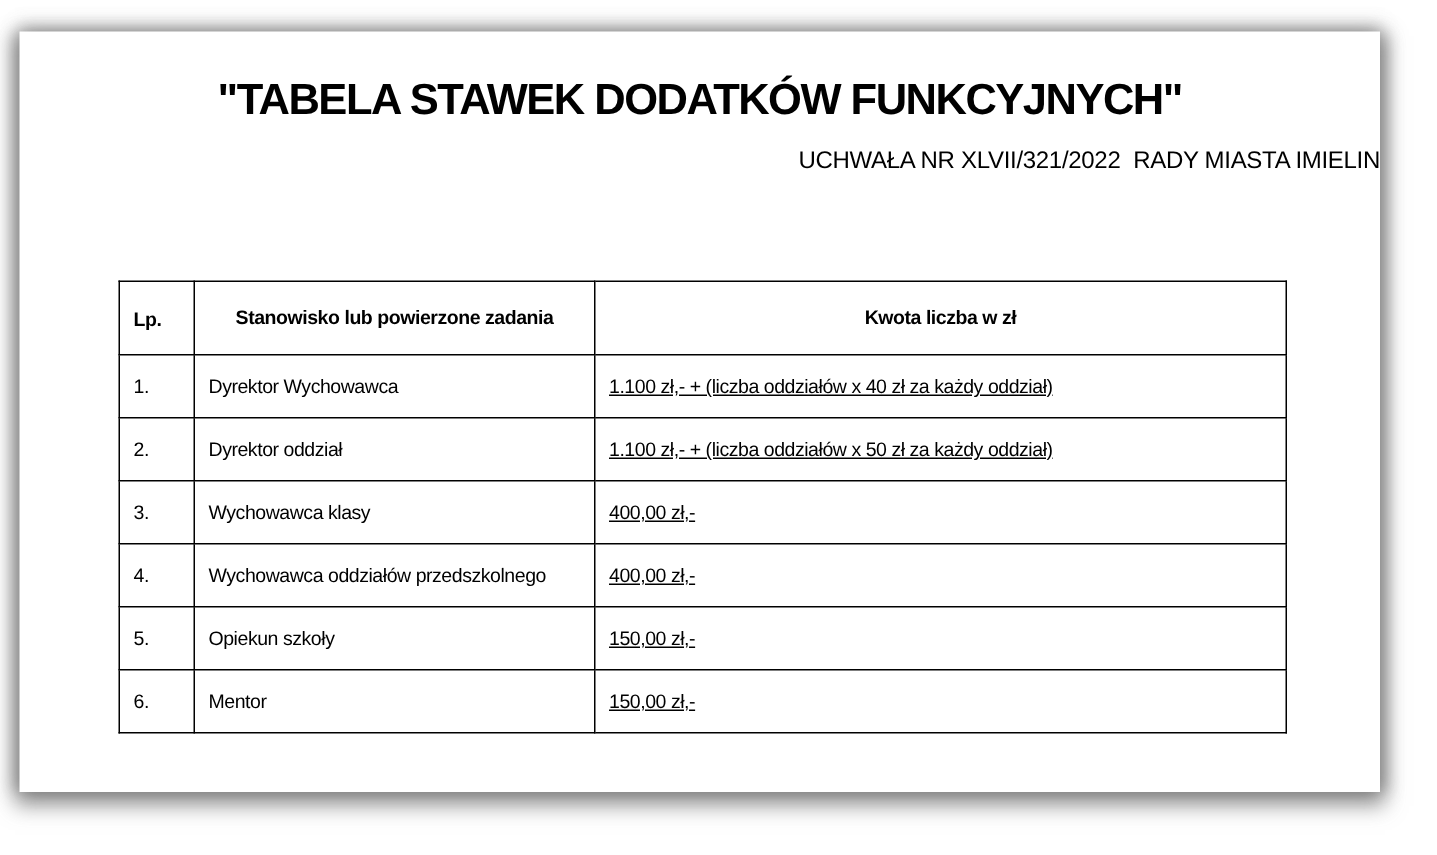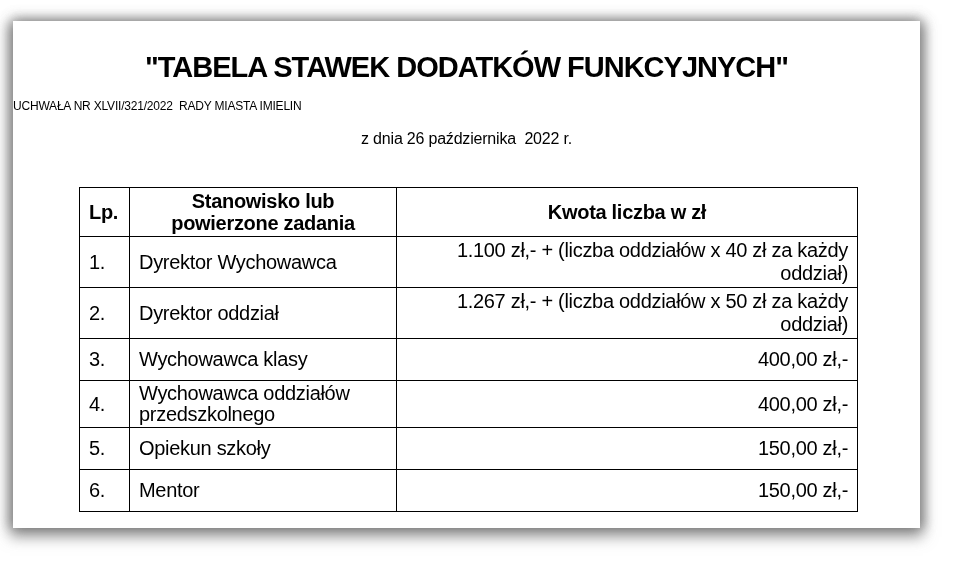--- a/index.html
+++ b/index.html
@@ -35,40 +35,40 @@
     margin: 27px 0 0 0;
     text-align: center;
     font-size: 29px;
     line-height: 38px;
     font-weight: bold;
     letter-spacing: -1px;
     white-space: pre;
   }
   .doc-subtitle {
     margin-top: 13px;
-    text-align: left;
-    font-size: 12px;
+    text-align: right;
+    font-size: 16px;
     letter-spacing: -0.2px;
     white-space: pre;
   }
   .doc-dateline {
     margin-top: 17px;
     text-align: center;
     font-size: 16px;
     letter-spacing: -0.2px;
     white-space: pre;
   }
   table.rates {
     position: absolute;
     left: 66px;
     top: 166px;
     width: 778px;
     border-collapse: collapse;
     table-layout: fixed;
-    font-size: 20px;
+    font-size: 13px;
     letter-spacing: -0.3px;
   }
   table.rates th,
   table.rates td {
     border: 1px solid #000000;
     padding: 2px 9px;
     vertical-align: middle;
   }
   col.c-lp  { width: 50px;  }
   col.c-pos { width: 267px; }
@@ -81,33 +81,32 @@
     height: 44px;
   }
   th.h-pos, th.h-amt {
     text-align: center;
     font-weight: bold;
     height: 44px;
     line-height: 22px;
   }
   td.c-lp  { text-align: left; height: 37px; }
   td.c-pos { text-align: left; height: 37px; line-height: 21px; }
-  td.c-amt { text-align: right; height: 37px; }
+  td.c-amt { text-align: left; height: 37px; text-decoration: underline; }
 </style>
 </head>
 <body>
 
 <div class="canvas">
   <div class="paper">
 
     <h1 class="doc-title">"TABELA STAWEK DODATKÓW FUNKCYJNYCH"</h1>
 
     <div class="doc-subtitle">UCHWAŁA NR XLVII/321/2022  RADY MIASTA IMIELIN</div>
 
-    <div class="doc-dateline">z dnia 26 października  2022 r.</div>
 
     <table class="rates">
       <colgroup>
         <col class="c-lp">
         <col class="c-pos">
         <col class="c-amt">
       </colgroup>
       <thead>
         <tr>
           <th class="h-lp">Lp.</th>
@@ -117,21 +116,21 @@
       </thead>
       <tbody>
         <tr>
           <td class="c-lp">1.</td>
           <td class="c-pos">Dyrektor Wychowawca</td>
           <td class="c-amt">1.100 zł,- + (liczba oddziałów x 40 zł za każdy oddział)</td>
         </tr>
         <tr>
           <td class="c-lp">2.</td>
           <td class="c-pos">Dyrektor oddział</td>
-          <td class="c-amt">1.267 zł,- + (liczba oddziałów x 50 zł za każdy oddział)</td>
+          <td class="c-amt">1.100 zł,- + (liczba oddziałów x 50 zł za każdy oddział)</td>
         </tr>
         <tr>
           <td class="c-lp">3.</td>
           <td class="c-pos">Wychowawca klasy</td>
           <td class="c-amt">400,00 zł,-</td>
         </tr>
         <tr>
           <td class="c-lp">4.</td>
           <td class="c-pos">Wychowawca oddziałów przedszkolnego</td>
           <td class="c-amt">400,00 zł,-</td>

